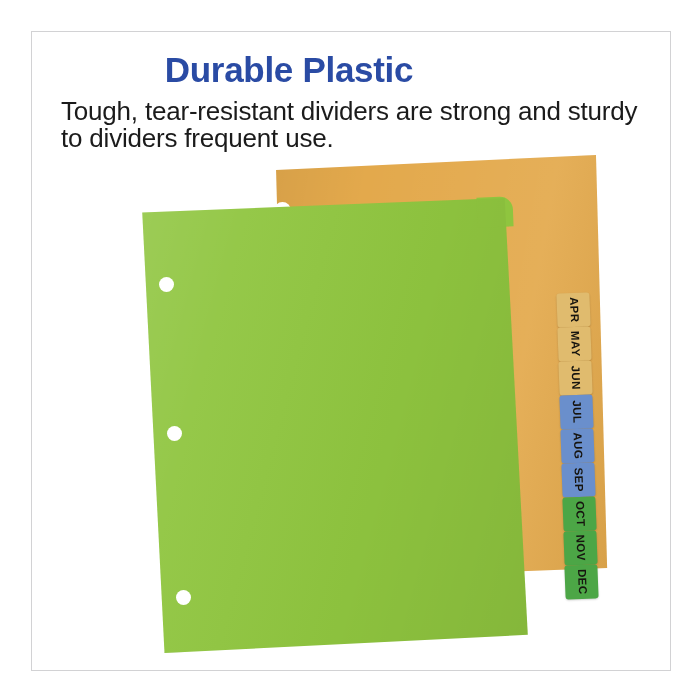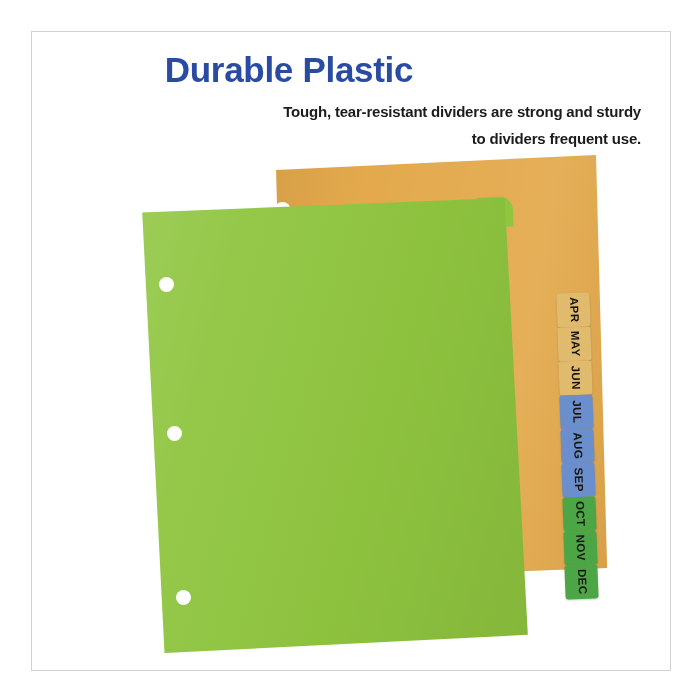--- a/index.html
+++ b/index.html
@@ -33,24 +33,24 @@
     color:#2a4ba4;
     font-size:35px;
     font-weight:bold;
     letter-spacing:-0.3px;
     line-height:44px;
   }
   #subline{
     position:absolute;
     left:61px;top:98px;
     width:580px;
-    text-align:right;
+    text-align:left;
     color:#1b1b1b;
-    font-size:15px;
-    font-weight:bold;
+    font-size:26px;
+    font-weight:normal;
     line-height:27px;
     letter-spacing:-0.2px;
   }
   
   #photo{
     position:absolute;
     left:32px;top:150px;
     width:638px;height:520px;
     overflow:hidden;
   }

